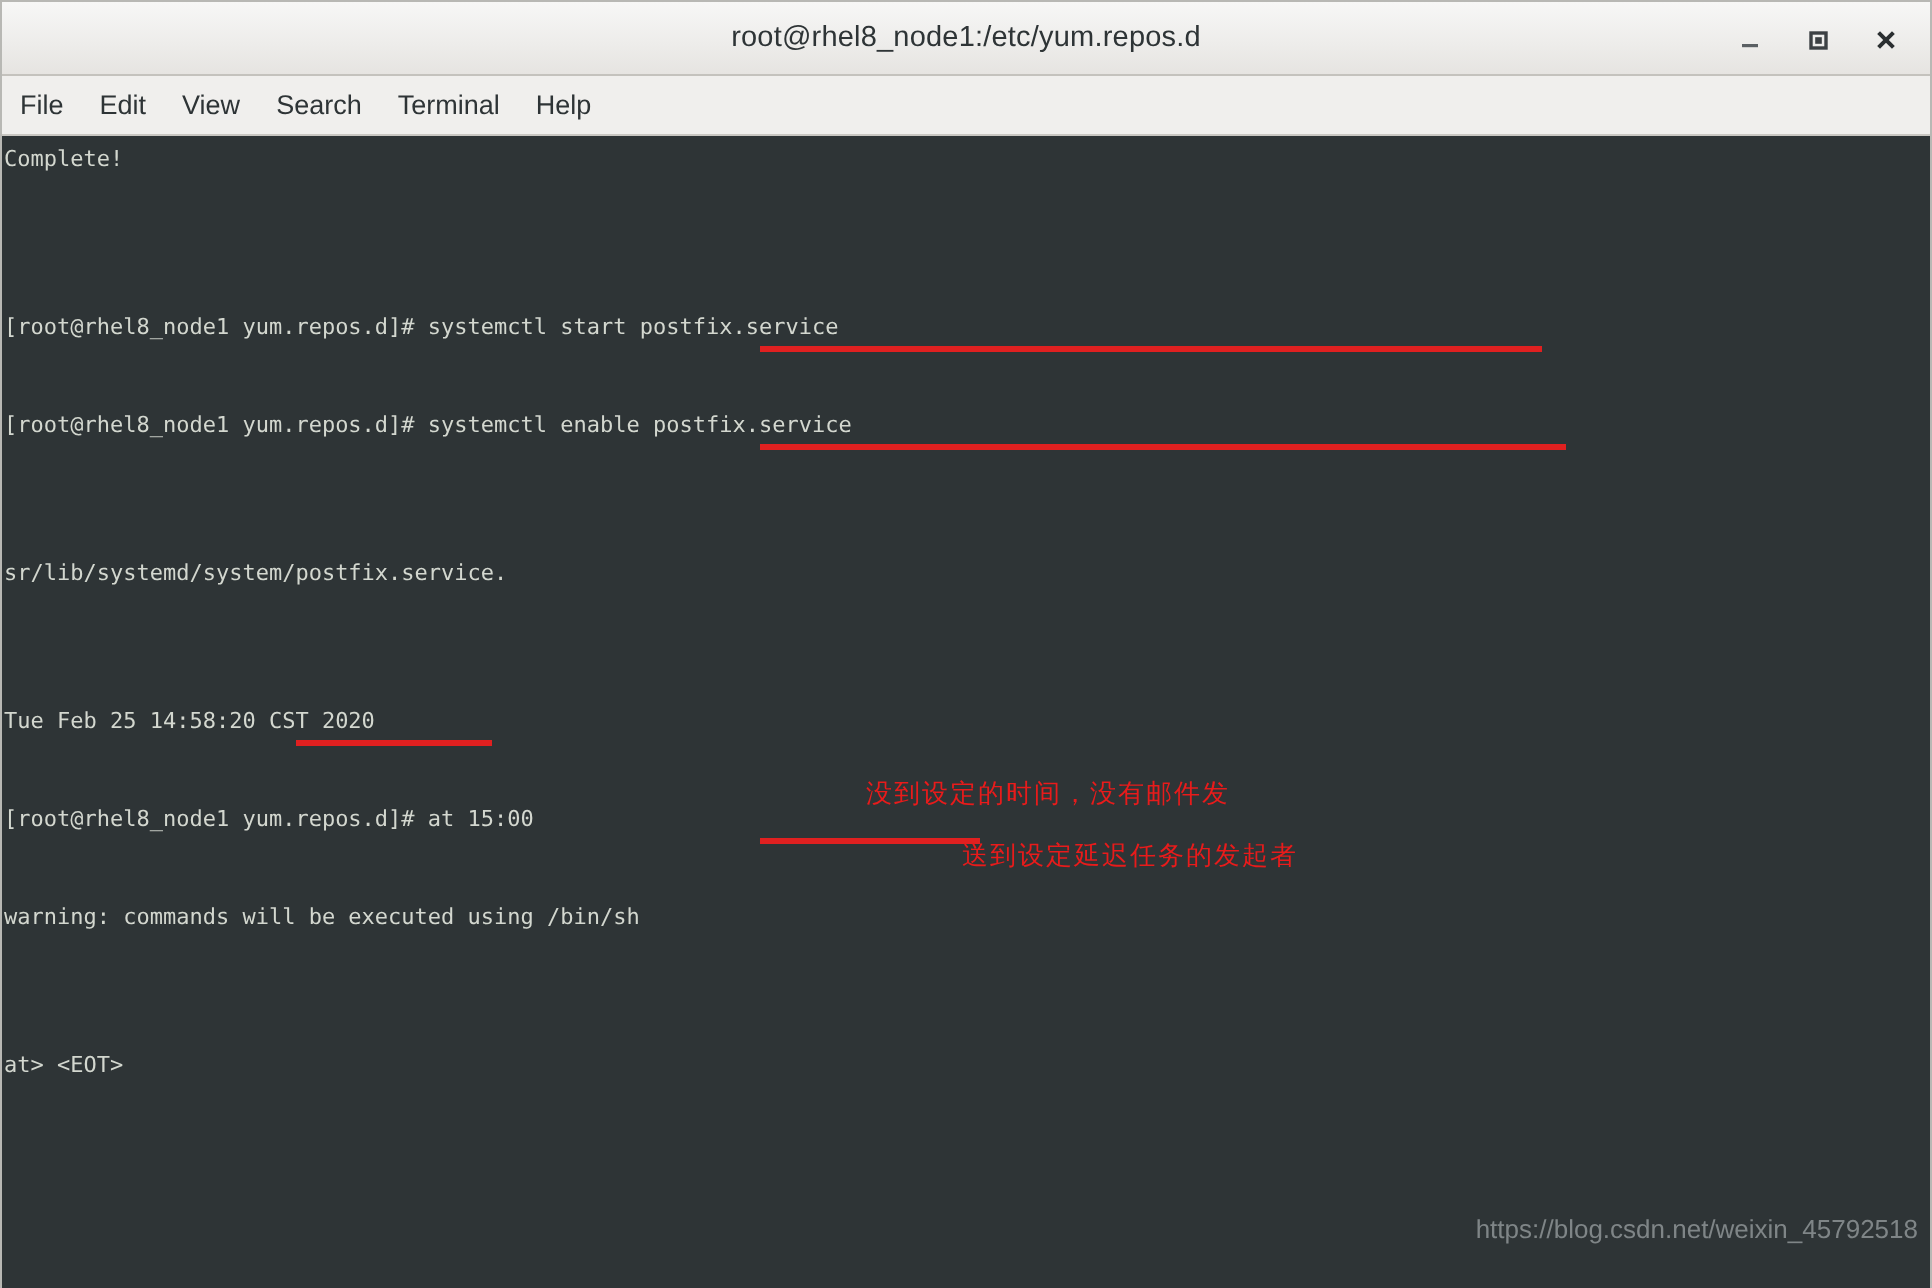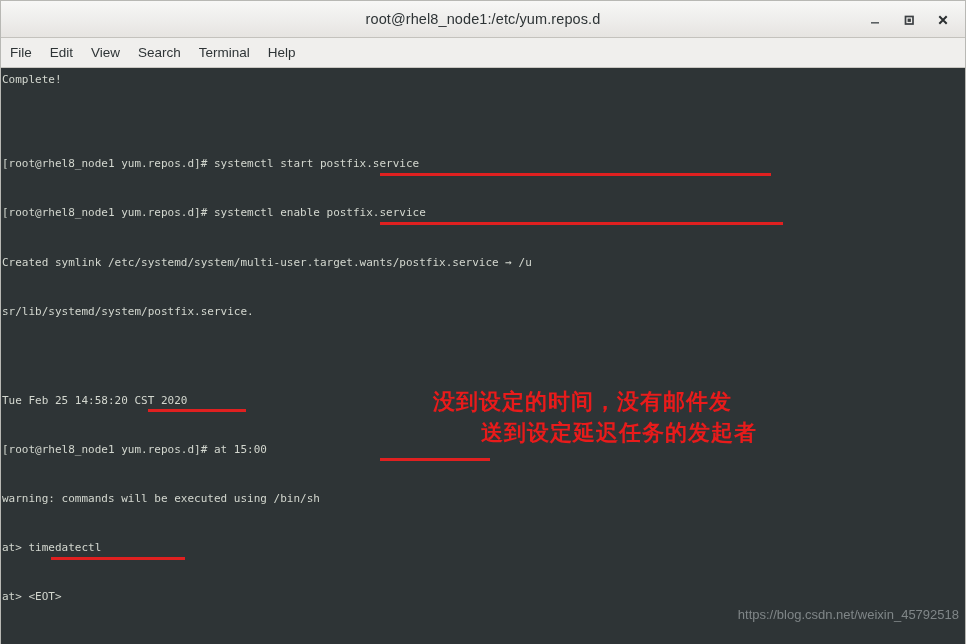--- a/index.html
+++ b/index.html
@@ -119,22 +119,22 @@
     background: #e02020;
     bottom: 1px;
     pointer-events: none;
   }
 
   
   .cn-note {
     position: absolute;
     color: #e81b1b;
     font-family: "DejaVu Sans", sans-serif;
-    font-size: 22px;
-    font-weight: 700;
+    font-size: 13px;
+    font-weight: 400;
     letter-spacing: 1px;
     white-space: pre;
     line-height: 1;
     pointer-events: none;
   }
 
   
   #watermark {
     position: absolute;
     right: 6px;
@@ -182,26 +182,24 @@
     <div class="menu-item">Search</div>
     <div class="menu-item">Terminal</div>
     <div class="menu-item">Help</div>
   </div>
 
   <div id="terminal">
     <div id="term-lines">
         <div class="term-line" style="top: 0px;"><span>Complete!</span></div>
         <div class="term-line" style="top: 24.6px; margin-top: 35px;"><span>[root@rhel8_node1 yum.repos.d]# systemctl start postfix.service</span><div class="rl-underline" style="left: 379.2px; width: 390.4px;"></div></div>
         <div class="term-line" style="top: 49.2px;"><span>[root@rhel8_node1 yum.repos.d]# systemctl enable postfix.service</span><div class="rl-underline" style="left: 379.2px; width: 402.6px;"></div></div>
-        <div class="term-line" style="top: 73.8px;"><span>Created symlink /etc/systemd/system/multi-user.target.wants/postfix.service → /u</span></div>
         <div class="term-line" style="top: 98.4px;"><span>sr/lib/systemd/system/postfix.service.</span></div>
-        <div class="term-line" style="top: 147.6px; margin-top: 15px;"><span>Tue Feb 25 14:58:20 CST 2020</span><div class="rl-underline" style="left: 147.4px; width: 97.6px;"></div></div>
+        <div class="term-line" style="top: 147.6px;"><span>Tue Feb 25 14:58:20 CST 2020</span><div class="rl-underline" style="left: 147.4px; width: 97.6px;"></div></div>
         <div class="term-line" style="top: 172.2px;"><span>[root@rhel8_node1 yum.repos.d]# at 15:00</span><div class="rl-underline" style="left: 379.2px; width: 109.8px;"></div></div>
         <div class="term-line" style="top: 196.8px;"><span>warning: commands will be executed using /bin/sh</span></div>
-        <div class="term-line" style="top: 221.4px;"><span>at&gt; timedatectl</span><div class="rl-underline" style="left: 49.8px; width: 134.2px;"></div></div>
         <div class="term-line" style="top: 246px;"><span>at&gt; &lt;EOT&gt;</span></div>
       </div>
 
     <div class="cn-note" id="cn1" style="left: 432px; top: 322.8px;">没到设定的时间，没有邮件发</div>
     <div class="cn-note" id="cn2" style="left: 445px; top: 354.4px; margin-left: 35px;">送到设定延迟任务的发起者</div>
 
     <div id="watermark">https://blog.csdn.net/weixin_45792518</div>
   </div>
 
 </div>

